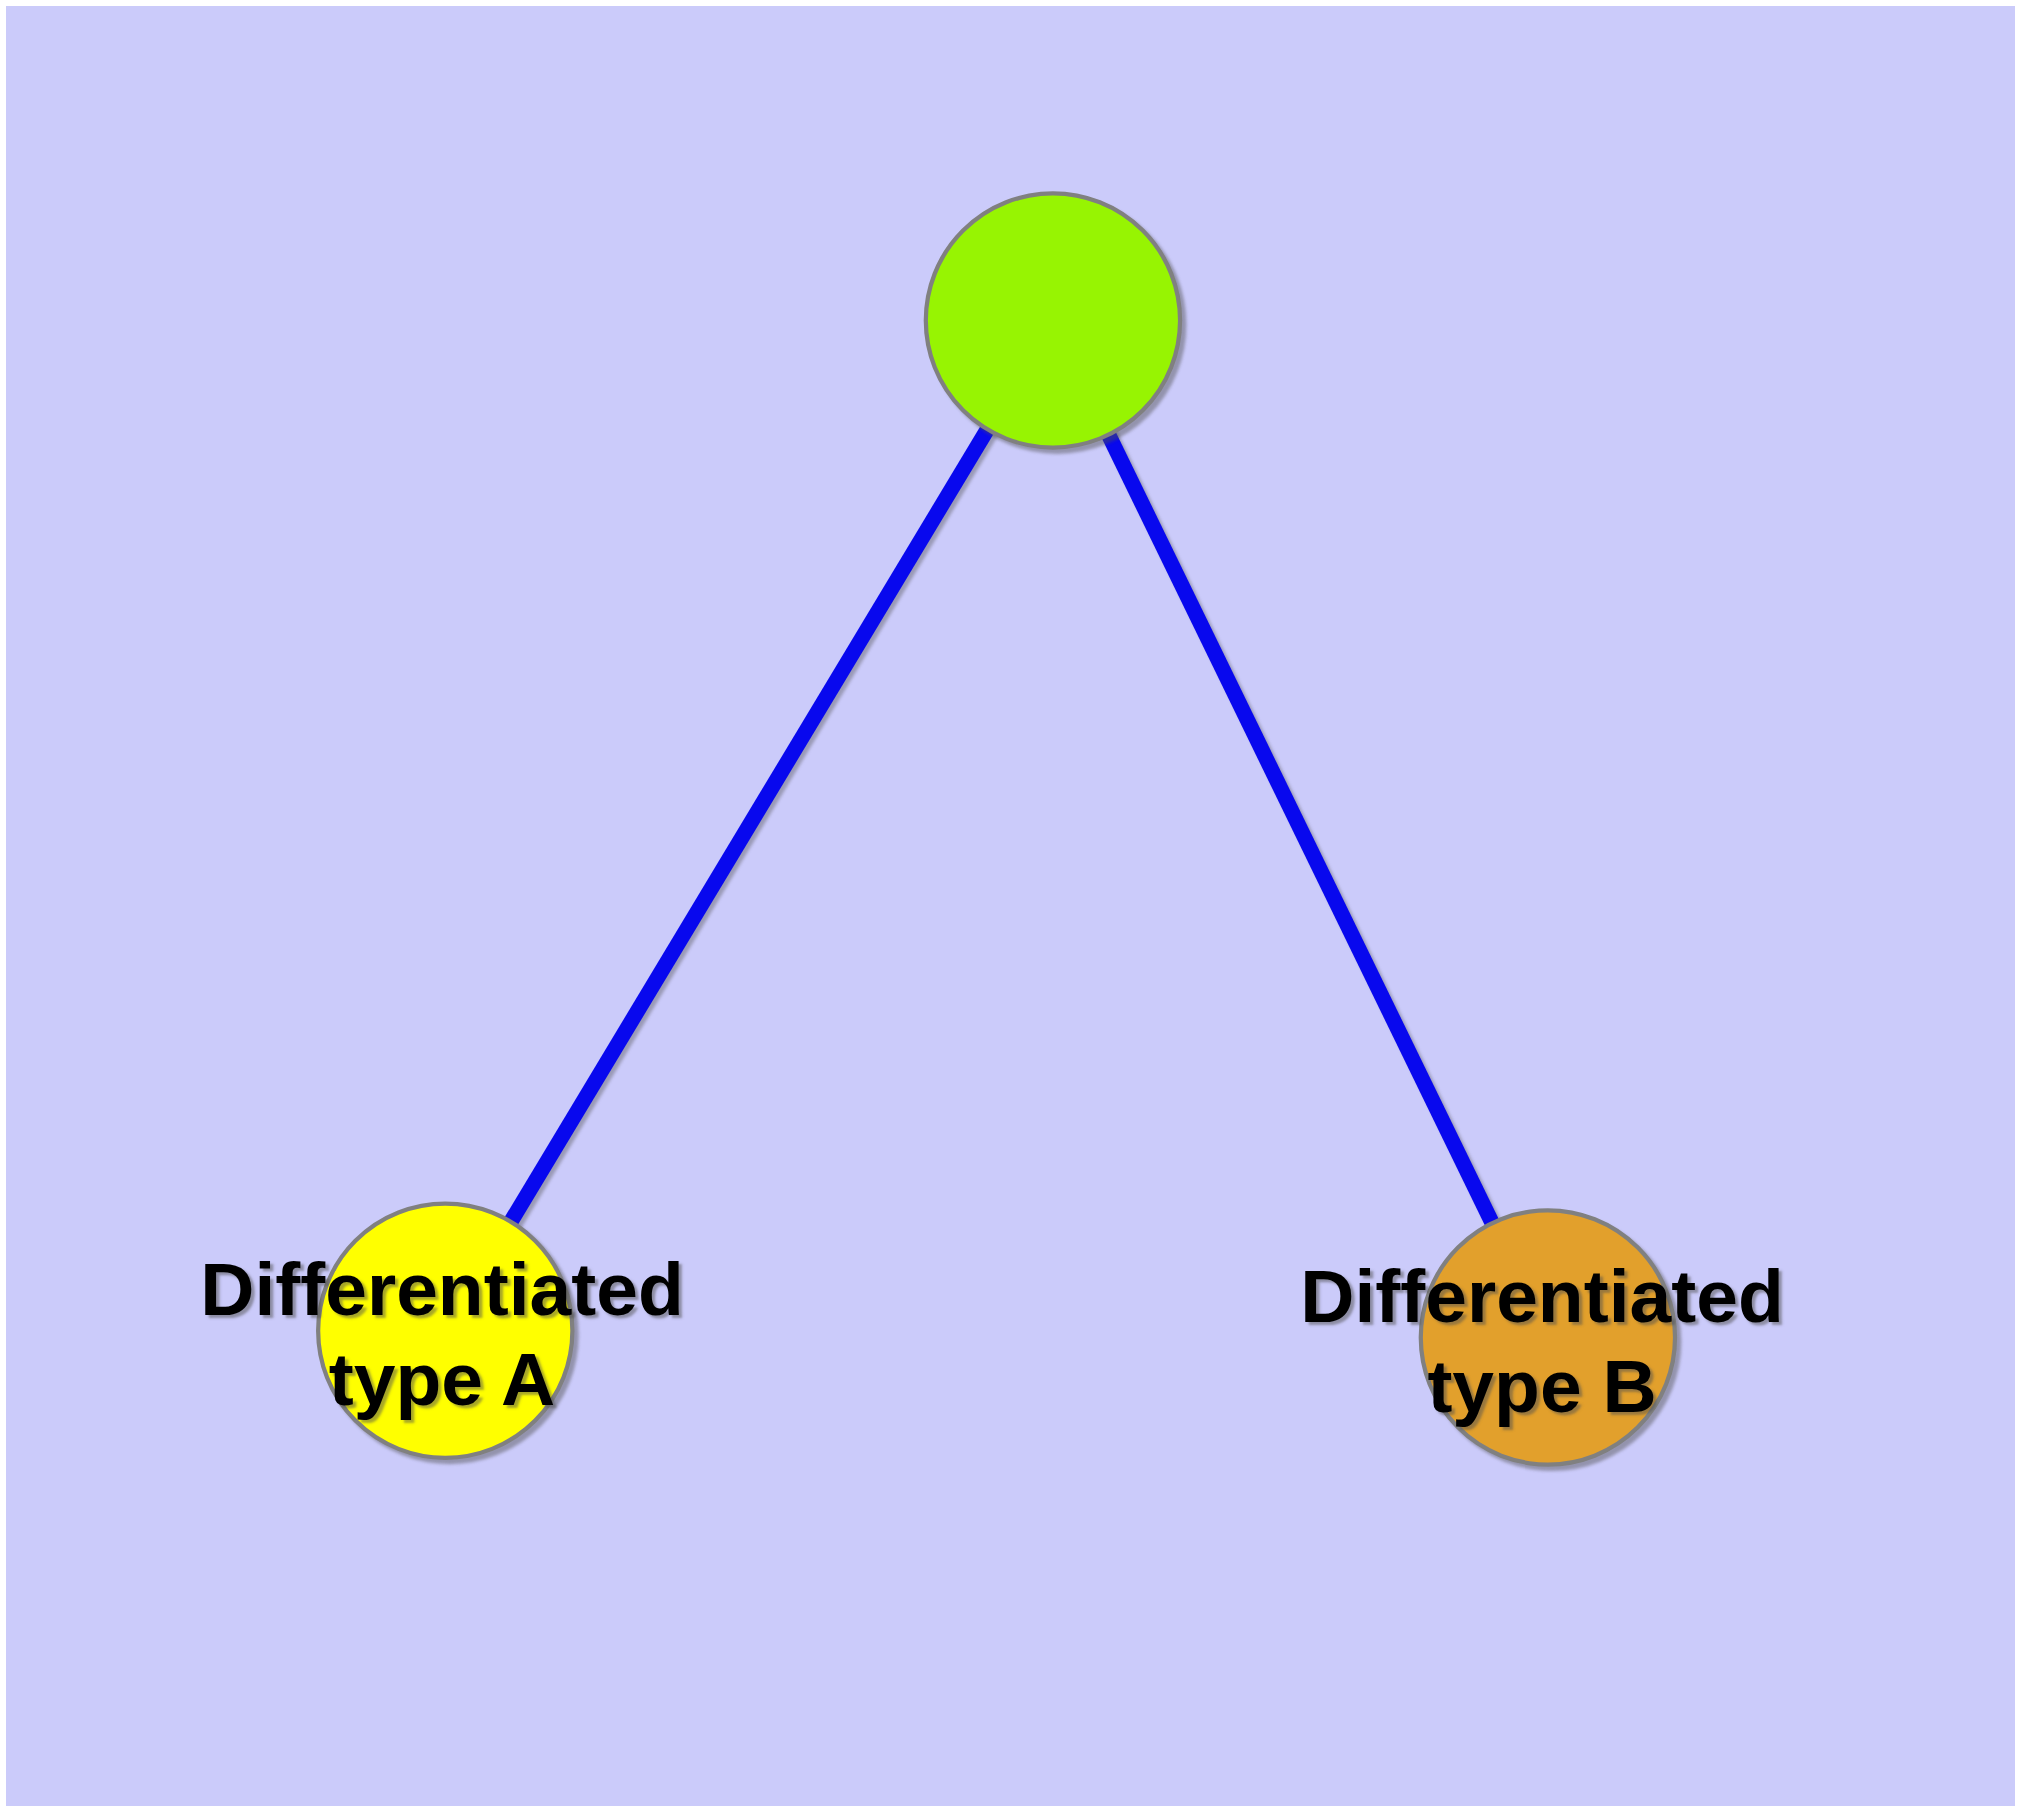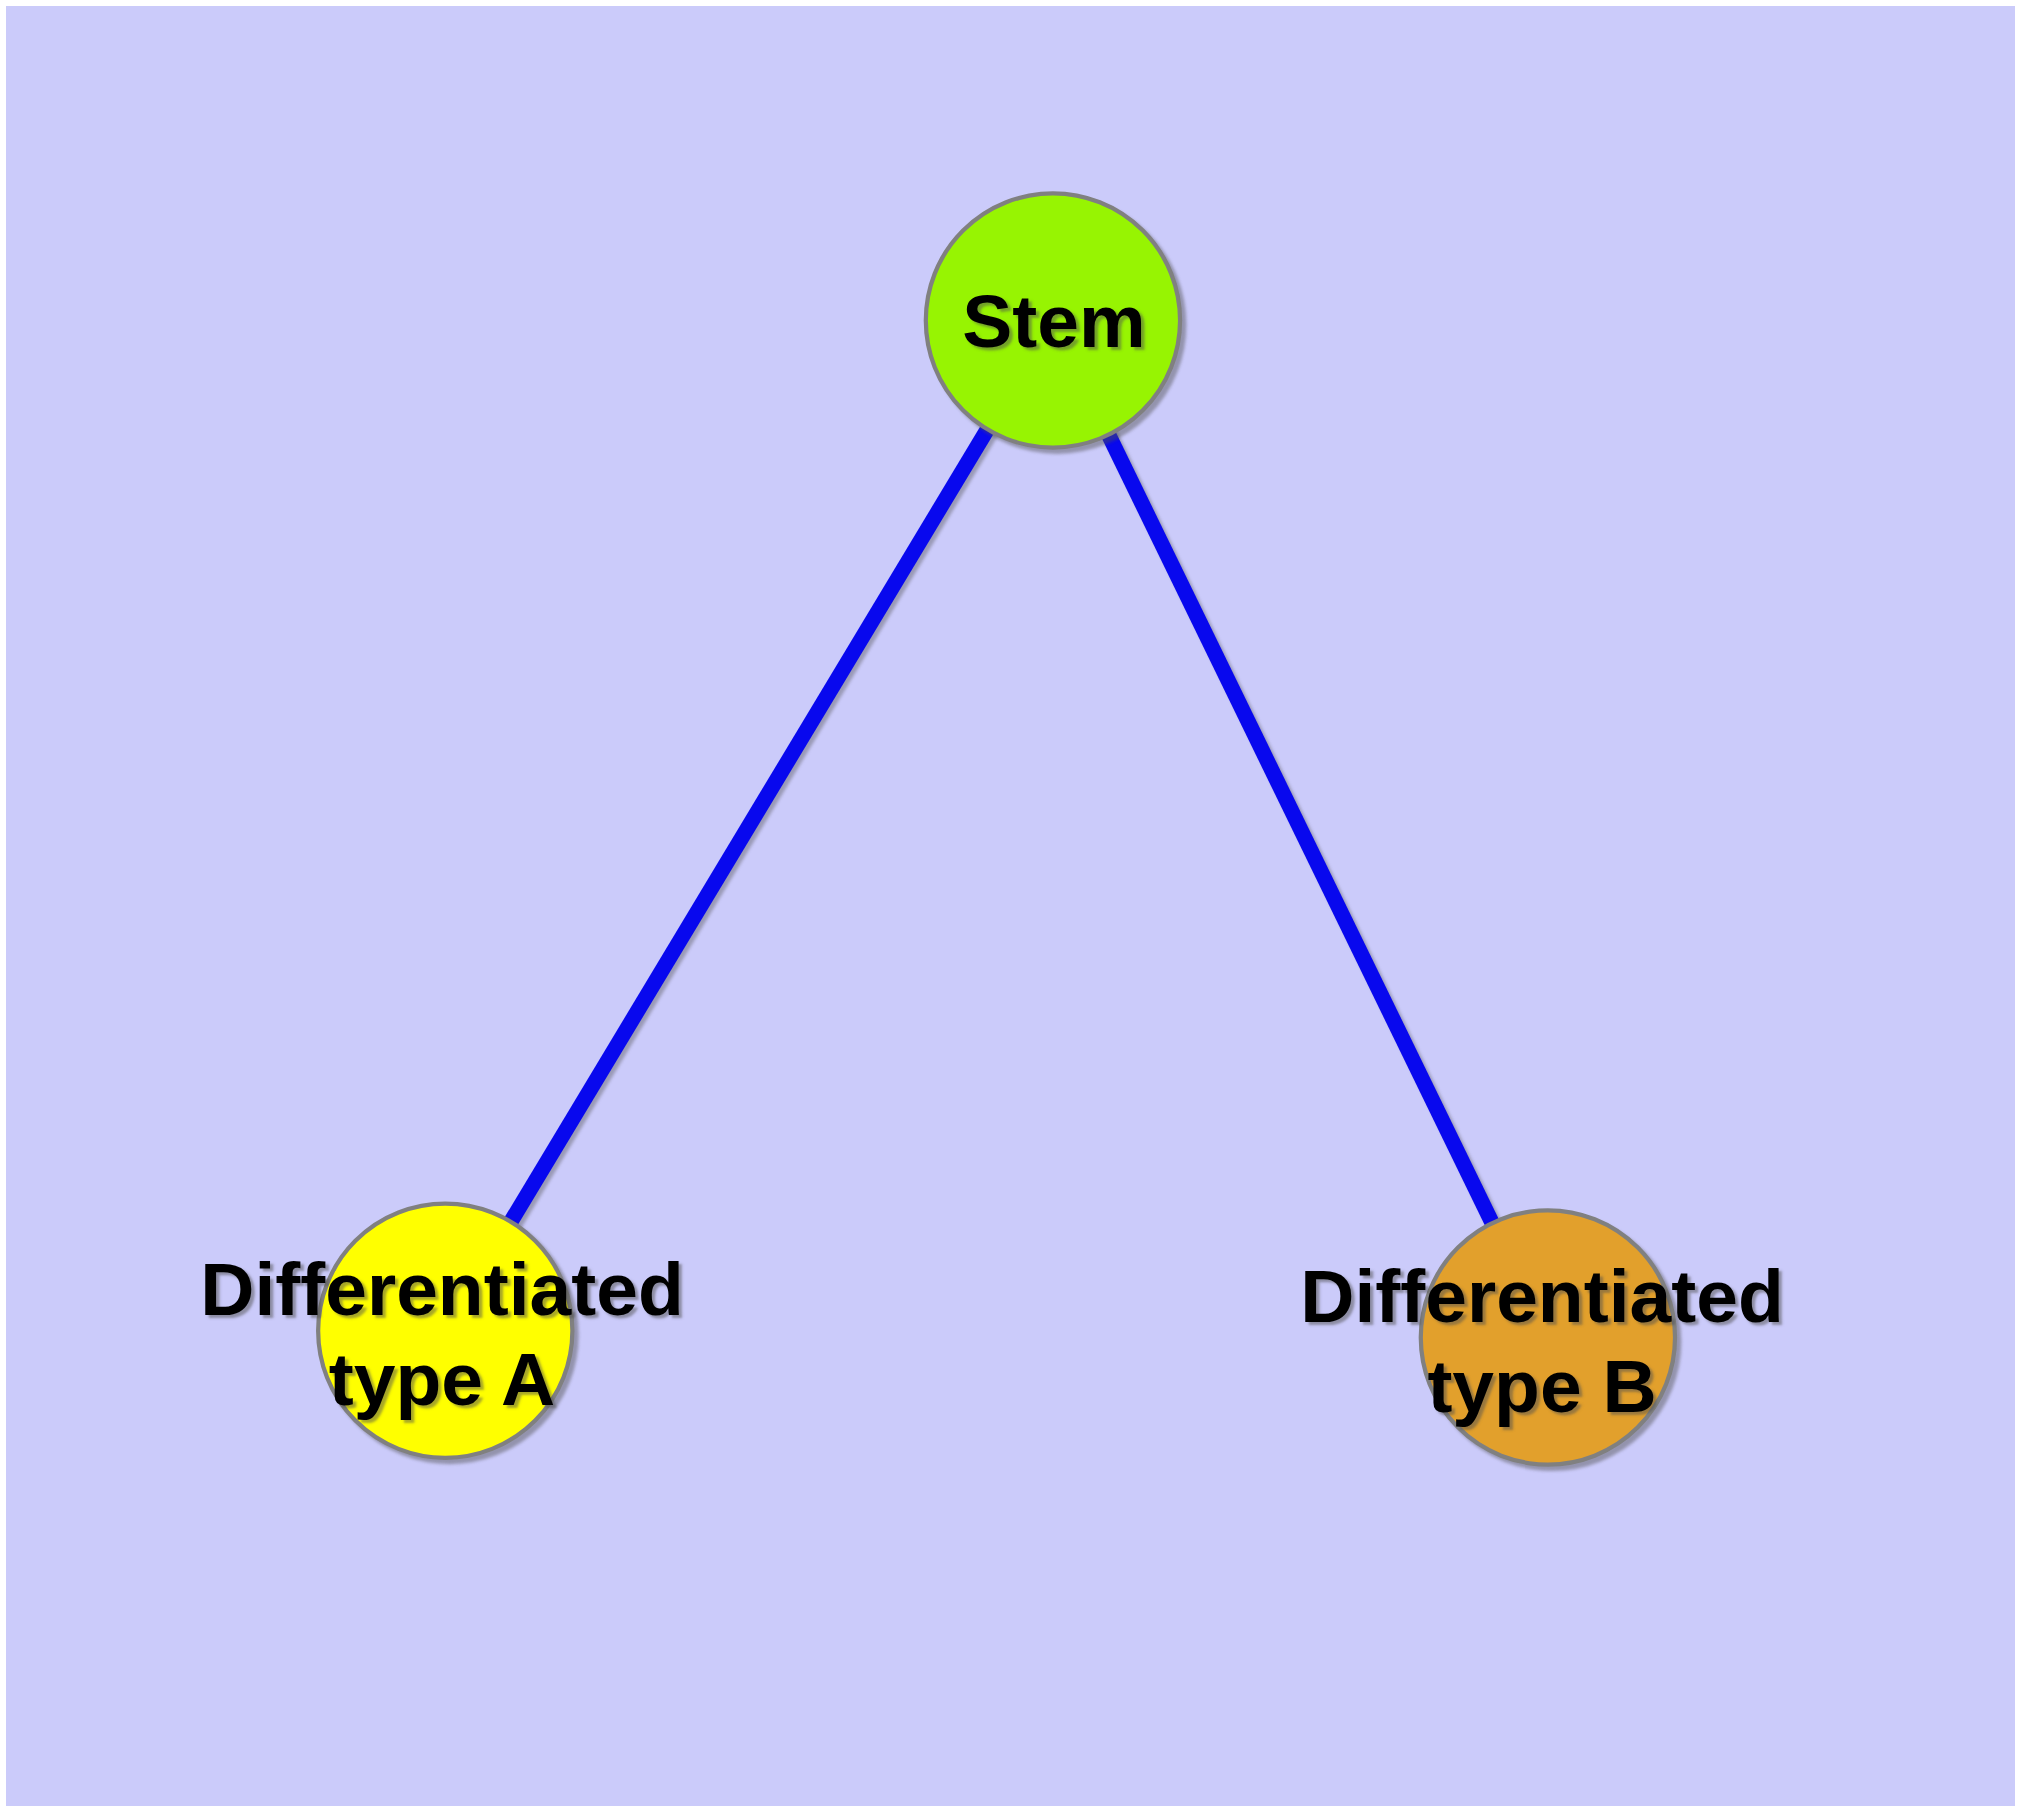--- a/index.html
+++ b/index.html
@@ -61,21 +61,20 @@
 
   <svg class="graph-svg" viewBox="0 0 2384 2138">
     <line class="edge" x1="1235" y1="371" x2="518" y2="1563" stroke="#0808EE"></line>
     <line class="edge" x1="1235" y1="371" x2="1819" y2="1571" stroke="#0808EE"></line>
 
     <circle class="node" cx="1235" cy="371" r="150" fill="#97F402"></circle>
     <circle class="node" cx="518" cy="1563" r="150" fill="#FFFF00"></circle>
     <circle class="node" cx="1819" cy="1571" r="150" fill="#E2A02C"></circle>
   </svg>
 
-  <div class="node-label label-stem">Stem</div>
 
   <div class="node-label label-type-a">Differentiated
 type A</div>
 
   <div class="node-label label-type-b">Differentiated
 type B</div>
 
 </div>
 
 

